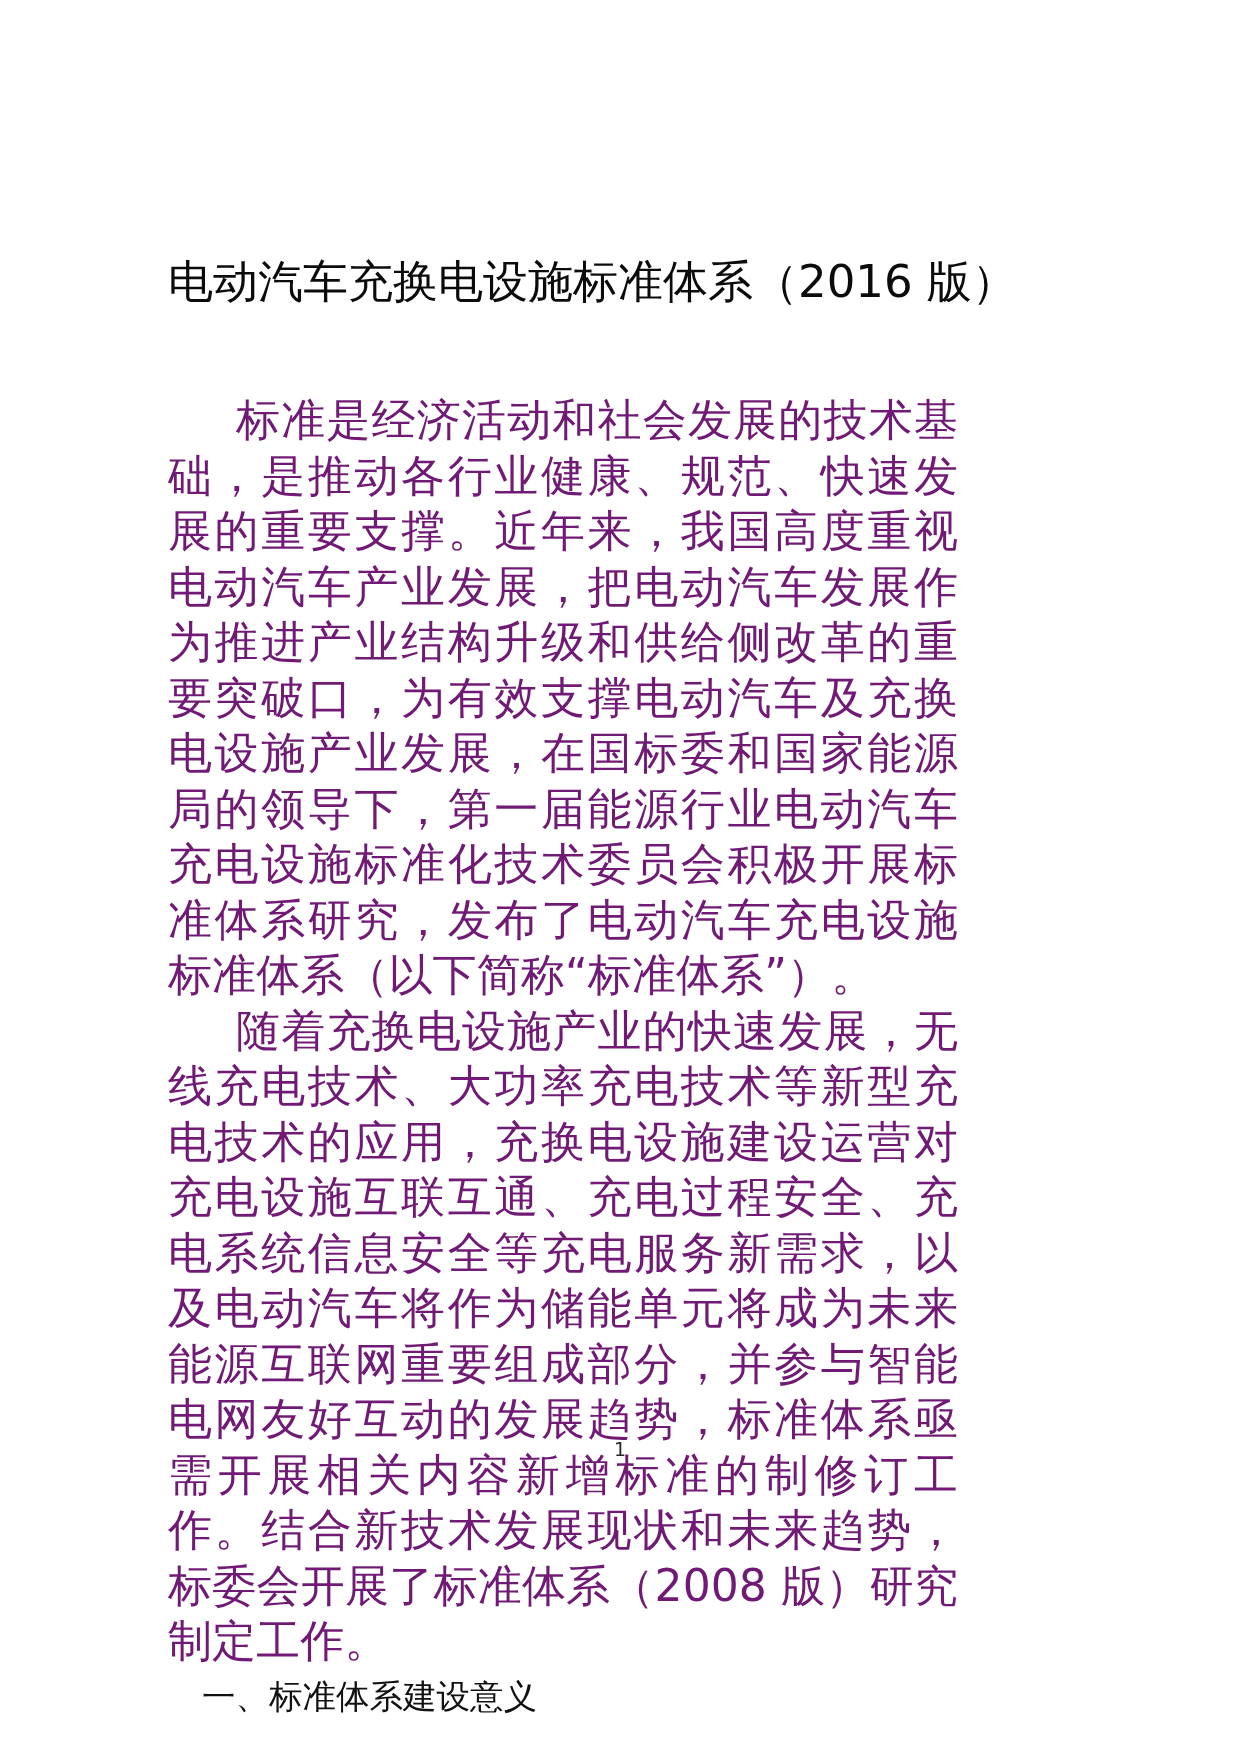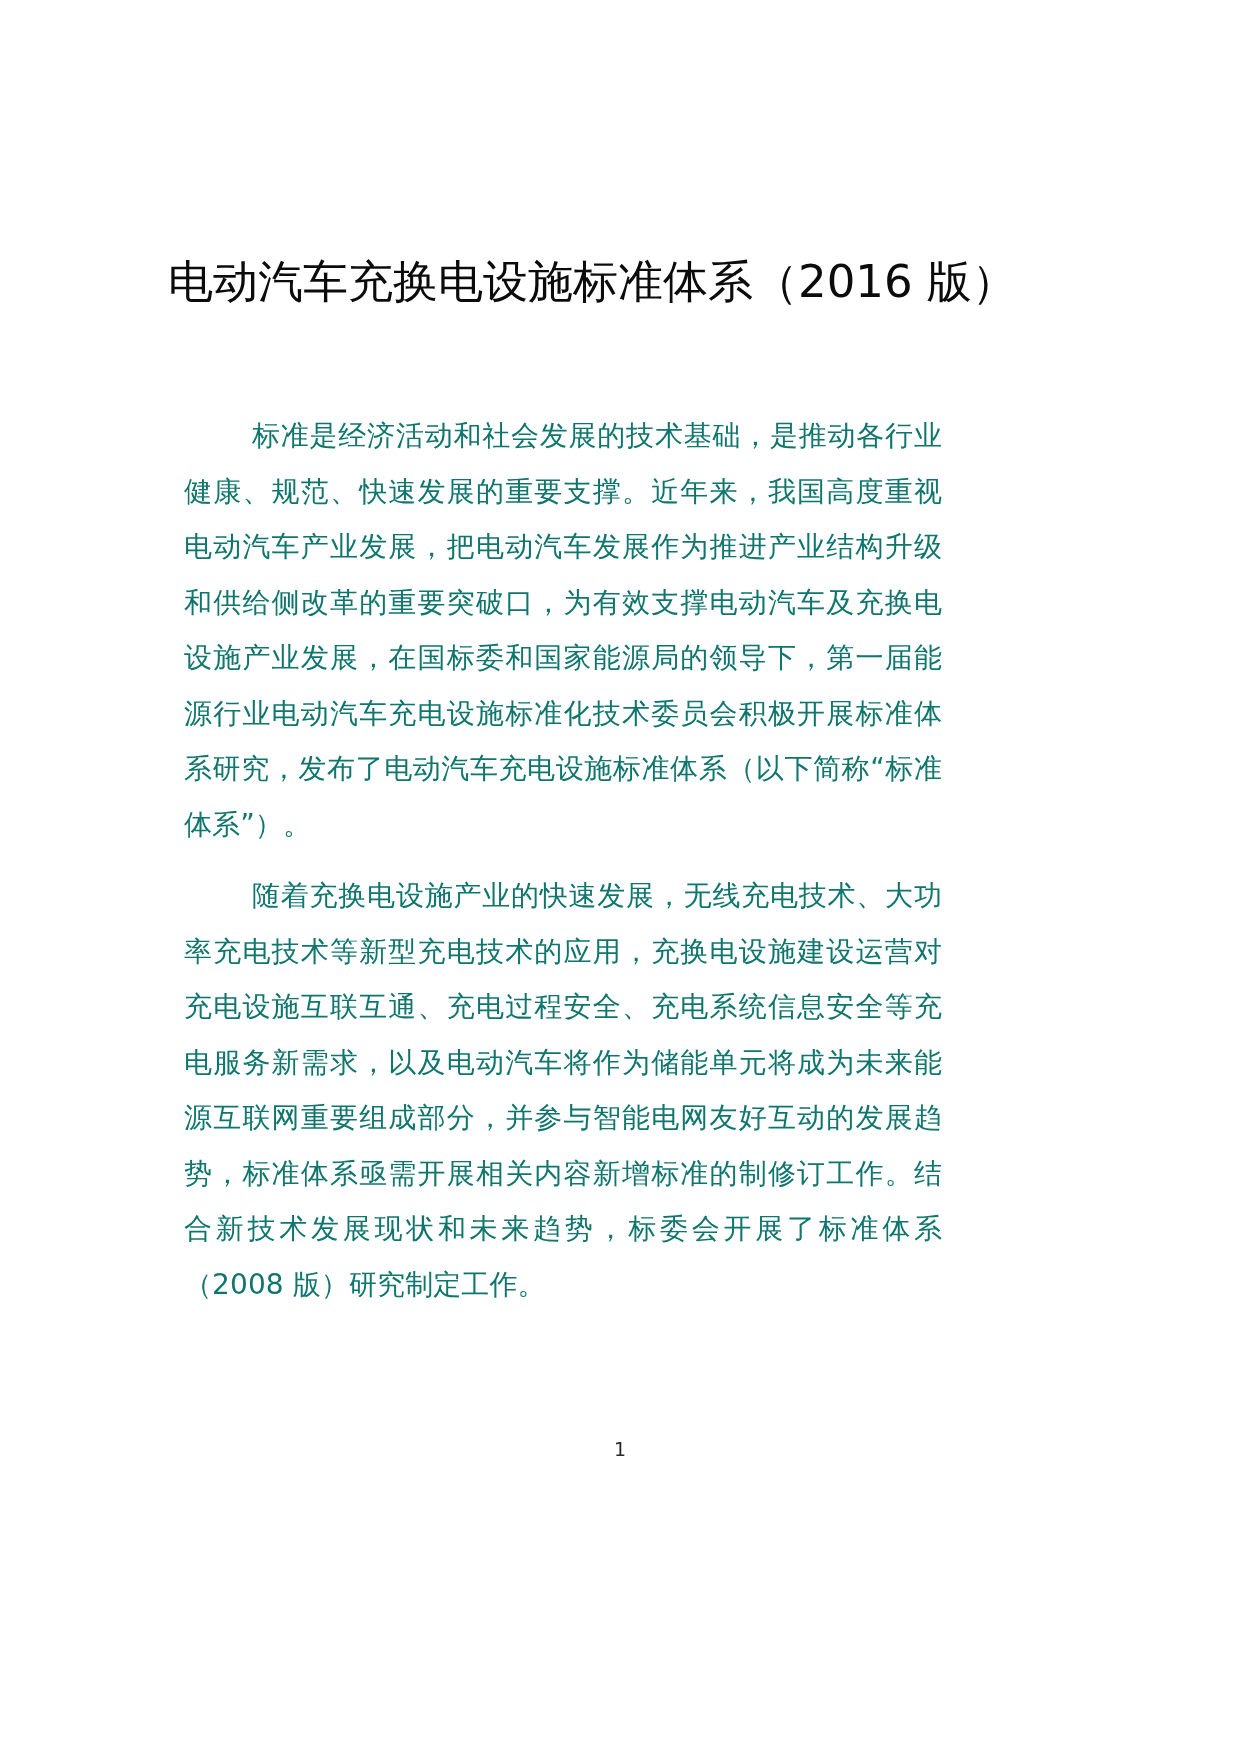--- a/index.html
+++ b/index.html
@@ -36,27 +36,27 @@
     color: #0b0b0b;
   }
   .doc-title .title-line {
     display: block;
     white-space: nowrap;
   }
   .title-gap {
     height: 76px;
   }
   .para {
-    font-size: 28px;
+    font-size: 44px;
     line-height: 55.5px;
     text-align: justify;
     text-justify: inter-ideograph;
     text-align-last: left;
-    margin: 16px;
-    color: #0f766e;
+    margin: 0;
+    color: #701a75;
     letter-spacing: 0.1px;
   }
   .para.indent {
     text-indent: 68px;
   }
   .para + .para {
     margin-top: 0px;
   }
   .section-heading {
     font-size: 33.5px;
@@ -87,18 +87,19 @@
     <h1 class="doc-title">
       <span class="title-line">电动汽车充换电设施标准体系（2016 版）</span>
     </h1>
 
     <div class="title-gap"></div>
 
     <p class="para indent">标准是经济活动和社会发展的技术基础，是推动各行业健康、规范、快速发展的重要支撑。近年来，我国高度重视电动汽车产业发展，把电动汽车发展作为推进产业结构升级和供给侧改革的重要突破口，为有效支撑电动汽车及充换电设施产业发展，在国标委和国家能源局的领导下，第一届能源行业电动汽车充电设施标准化技术委员会积极开展标准体系研究，发布了电动汽车充电设施标准体系（以下简称“标准体系”）。</p>
 
     <p class="para indent">随着充换电设施产业的快速发展，无线充电技术、大功率充电技术等新型充电技术的应用，充换电设施建设运营对充电设施互联互通、充电过程安全、充电系统信息安全等充电服务新需求，以及电动汽车将作为储能单元将成为未来能源互联网重要组成部分，并参与智能电网友好互动的发展趋势，标准体系亟需开展相关内容新增标准的制修订工作。结合新技术发展现状和未来趋势，标委会开展了标准体系（2008 版）研究制定工作。</p>
 
+    <p class="section-heading">一、标准体系建设意义</p>
 
   </div>
 
   <div class="page-number">1</div>
 
 </div>
 
 </body></html>

